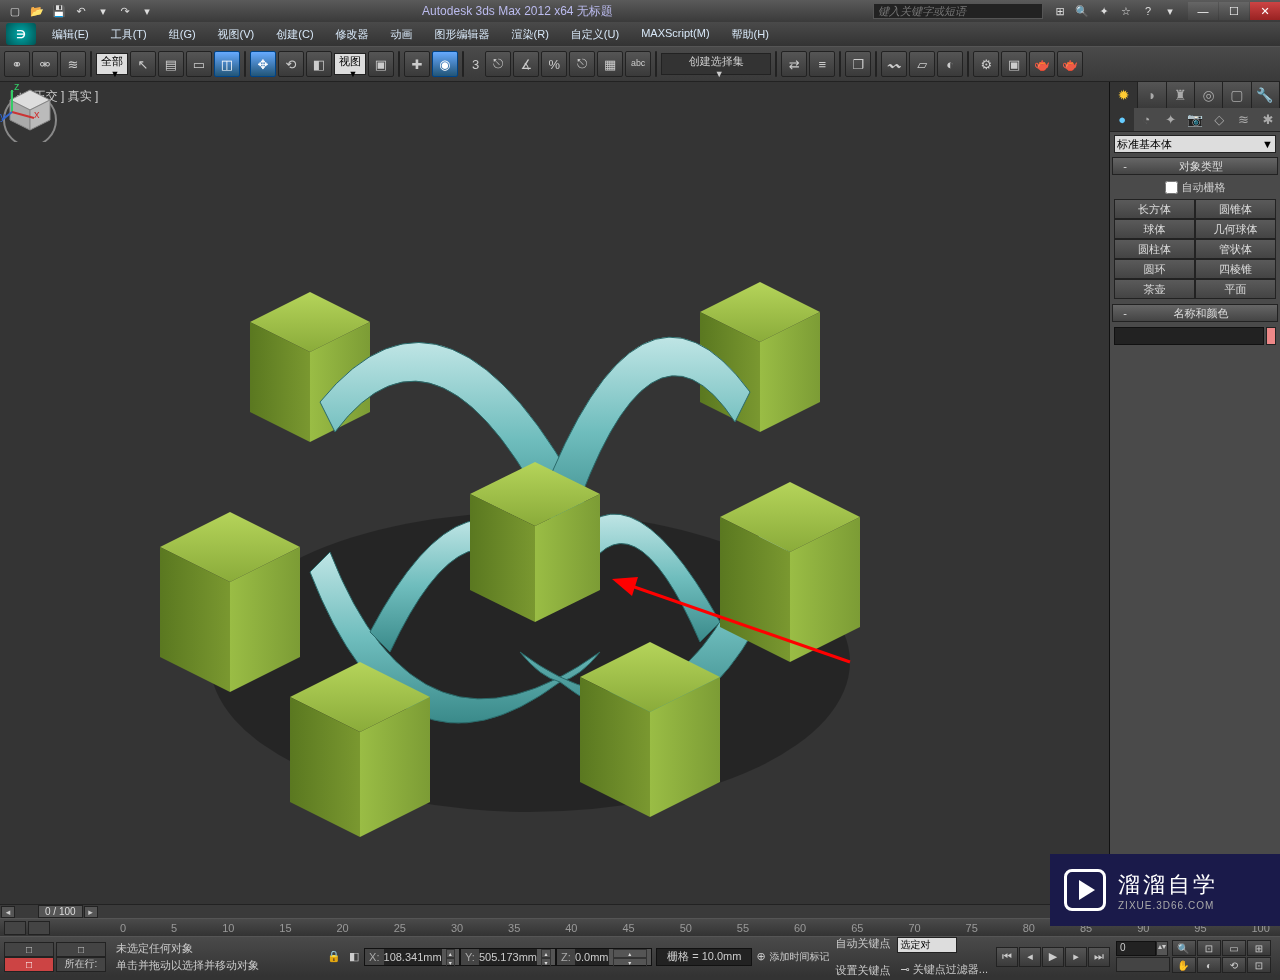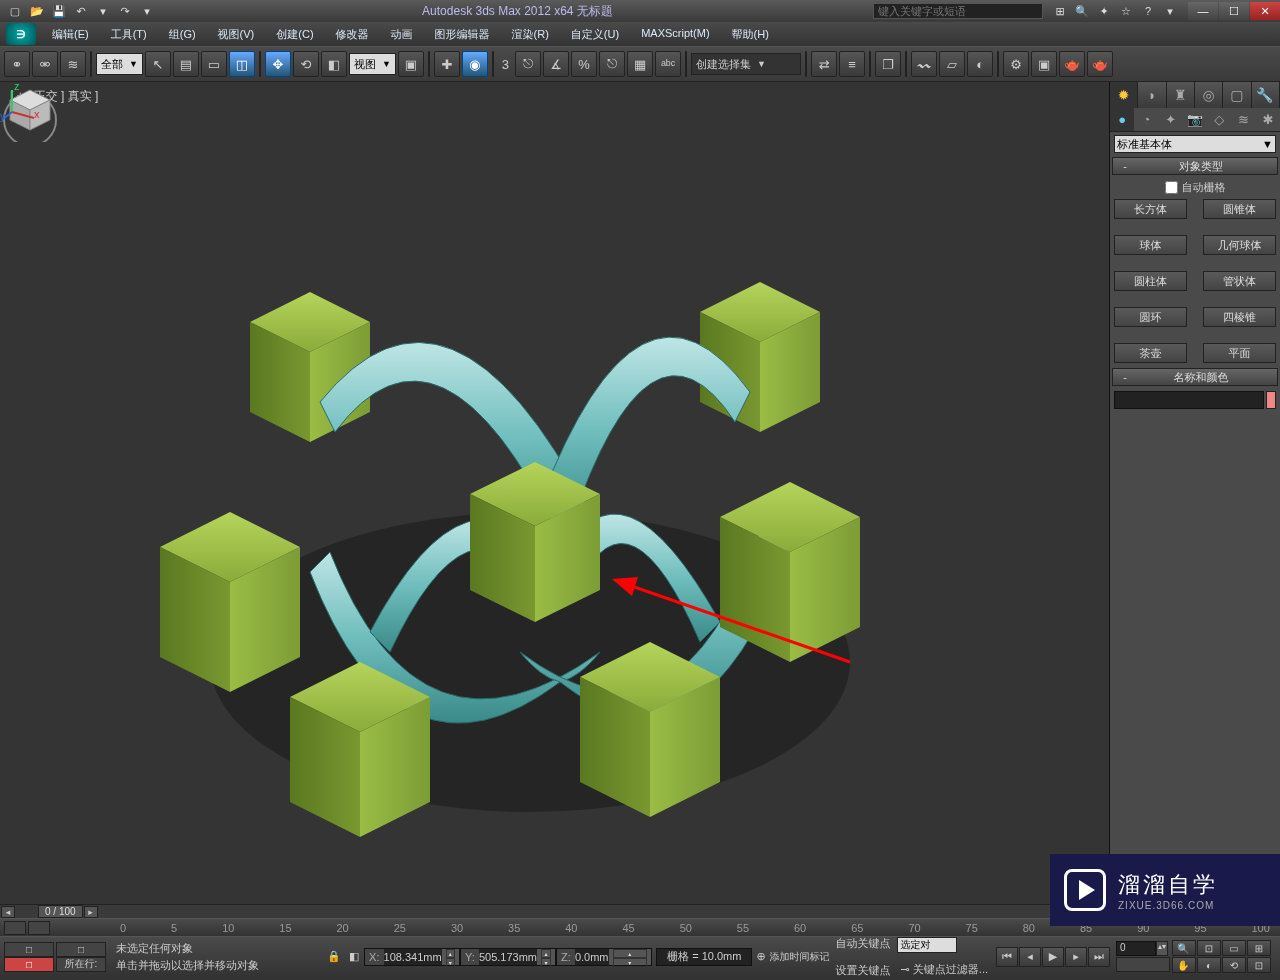--- a/index.html
+++ b/index.html
@@ -3,39 +3,39 @@
 <meta charset="utf-8">
 <style>
 * { margin: 0; padding: 0; box-sizing: border-box; font-family: "Microsoft YaHei", Arial, sans-serif; font-size: 11px; }
 body { background: #333; color: #ccc; width: 1280px; height: 980px; overflow: hidden; user-select: none; }
 
 
 .titlebar { height: 22px; background: linear-gradient(#5a5a5a,#3a3a3a); display: flex; align-items: center; }
 .titlebar .qat { display: flex; gap: 4px; padding: 0 6px; }
 .titlebar .qat span { width: 18px; height: 16px; display: inline-flex; align-items: center; justify-content: center; color: #ddd; }
 .titlebar .title { flex: 1; text-align: center; color: #bbe; font-size: 12px; }
-.titlebar .search { width: 170px; height: 16px; background: #222; border: 1px solid #555; color: #aaa; padding: 0 4px; }
+.titlebar .search { width: 170px; height: 16px; background: #222; border: 1px solid #555; color: #aaa; padding: 0 4px; font-style: italic; }
 .titlebar .rtools { display: flex; gap: 4px; padding: 0 8px; }
 .titlebar .rtools span { width: 18px; height: 16px; display: inline-flex; align-items: center; justify-content: center; color: #ddd; }
 .winbtns { display: flex; }
 .winbtns div { width: 30px; height: 18px; background: linear-gradient(#666,#444); margin-left: 1px; display: flex; align-items: center; justify-content: center; color: #fff; font-size: 11px; }
 .winbtns .close { background: linear-gradient(#c44,#922); }
 
 
 .approw { height: 24px; background: linear-gradient(#4a4a4a,#333); display: flex; align-items: center; }
 .approw .appicon { width: 30px; height: 22px; background: radial-gradient(circle,#0aa,#055); margin: 0 6px; border-radius: 3px; display:flex;align-items:center;justify-content:center;color:#fff;font-weight:bold; }
 .menubar { display: flex; gap: 2px; }
 .menubar span { padding: 3px 10px; color: #d8e8f8; }
 
 
 .toolbar { height: 36px; background: linear-gradient(#4a4a4a,#3a3a3a); border-top:1px solid #555; border-bottom: 1px solid #222; display: flex; align-items: center; padding: 0 4px; gap: 2px; }
 .tb { width: 26px; height: 26px; background: linear-gradient(#555,#3a3a3a); border: 1px solid #222; border-radius: 2px; display: inline-flex; align-items: center; justify-content: center; color: #ccc; font-size: 13px; }
 .tb.active { background: linear-gradient(#6af,#257); border-color: #048; color:#fff; }
 .tb.sep { width: 2px; border: none; background: #222; margin: 0 2px; }
-.tdrop { height: 22px; background: #ddd; color: #000; border: 1px solid #222; padding: 0 4px; display: inline-flex; align-items: center; }
+.tdrop { height: 22px; background: #ddd; color: #000; border: 1px solid #222; padding: 0 4px; display: inline-flex; align-items: center; flex-direction: column; }
 .tdrop.dark { background: #333; color: #ccc; }
 .tdrop .arr { margin-left: 6px; font-size: 9px; }
 
 
 .main { display: flex; height: 822px; }
 .viewport { flex: 1; background: #343434; position: relative; overflow: hidden; border-right: 1px solid #111; }
 .vplabel { position: absolute; top: 6px; left: 10px; color: #ccc; font-size: 12px; }
 .viewgizmo { position: absolute; top: 24px; right: 20px; width: 60px; height: 60px; }
 .axisgizmo { position: absolute; bottom: 12px; left: 12px; width: 40px; height: 40px; }
 .viewport svg { position: absolute; top: 0; left: 0; }
@@ -48,21 +48,21 @@
 .cmdsub { height: 24px; background: #4a4a4a; display: flex; border-bottom: 1px solid #222; }
 .cmdsub div { flex: 1; display: flex; align-items: center; justify-content: center; color: #aaa; font-size:13px; }
 .cmdsub div.active { background: #333; color: #6cf; }
 .droprow { padding: 3px 4px; }
 .droprow select, .droprow .sel { width: 100%; height: 18px; background: #ddd; color: #000; border: 1px solid #222; font-size: 11px; padding: 0 2px; display:flex;align-items:center;justify-content:space-between; }
 .rollhdr { height: 18px; background: linear-gradient(#666,#444); color: #ddd; display: flex; align-items: center; padding: 0 6px; border: 1px solid #222; margin: 1px 2px; }
 .rollhdr .pm { width: 12px; text-align: center; }
 .rollhdr .txt { flex: 1; text-align: center; }
 .rollbody { padding: 4px; background: #4a4a4a; }
 .autogrid { display: flex; align-items: center; justify-content: center; gap: 4px; margin-bottom: 4px; }
-.btnGrid { display: grid; grid-template-columns: 1fr 1fr; gap: 16px; }
+.btnGrid { display: grid; grid-template-columns: 1fr 1fr; gap: 0; }
 .btnGrid div { height: 20px; background: linear-gradient(#5a5a5a,#444); border: 1px solid #222; display: flex; align-items: center; justify-content: center; color: #ddd; font-size: 11px; }
 .colorrow { display: flex; gap: 2px; padding: 4px; align-items:center; }
 .colorrow input { flex: 1; height: 18px; background: #222; border: 1px solid #111; color: #ccc; padding: 0 3px; }
 .colorrow .swatch { width: 18px; height: 18px; background: #e88; border: 1px solid #222; }
 
 
 .timeline { height: 14px; background: #3a3a3a; display: flex; align-items: center; border-top:1px solid #222; }
 .timeline .fr { padding: 0 6px; background: #555; color: #ddd; font-size: 10px; margin-left: 22px; border:1px solid #222;}
 .timeline .btnT{width:14px;height:12px;background:#555;border:1px solid #222;margin:0 1px;display:flex;align-items:center;justify-content:center;font-size:9px;}
 .trackbar { height: 18px; background: linear-gradient(#4a4a4a,#333); border-top: 1px solid #555; position: relative; }

